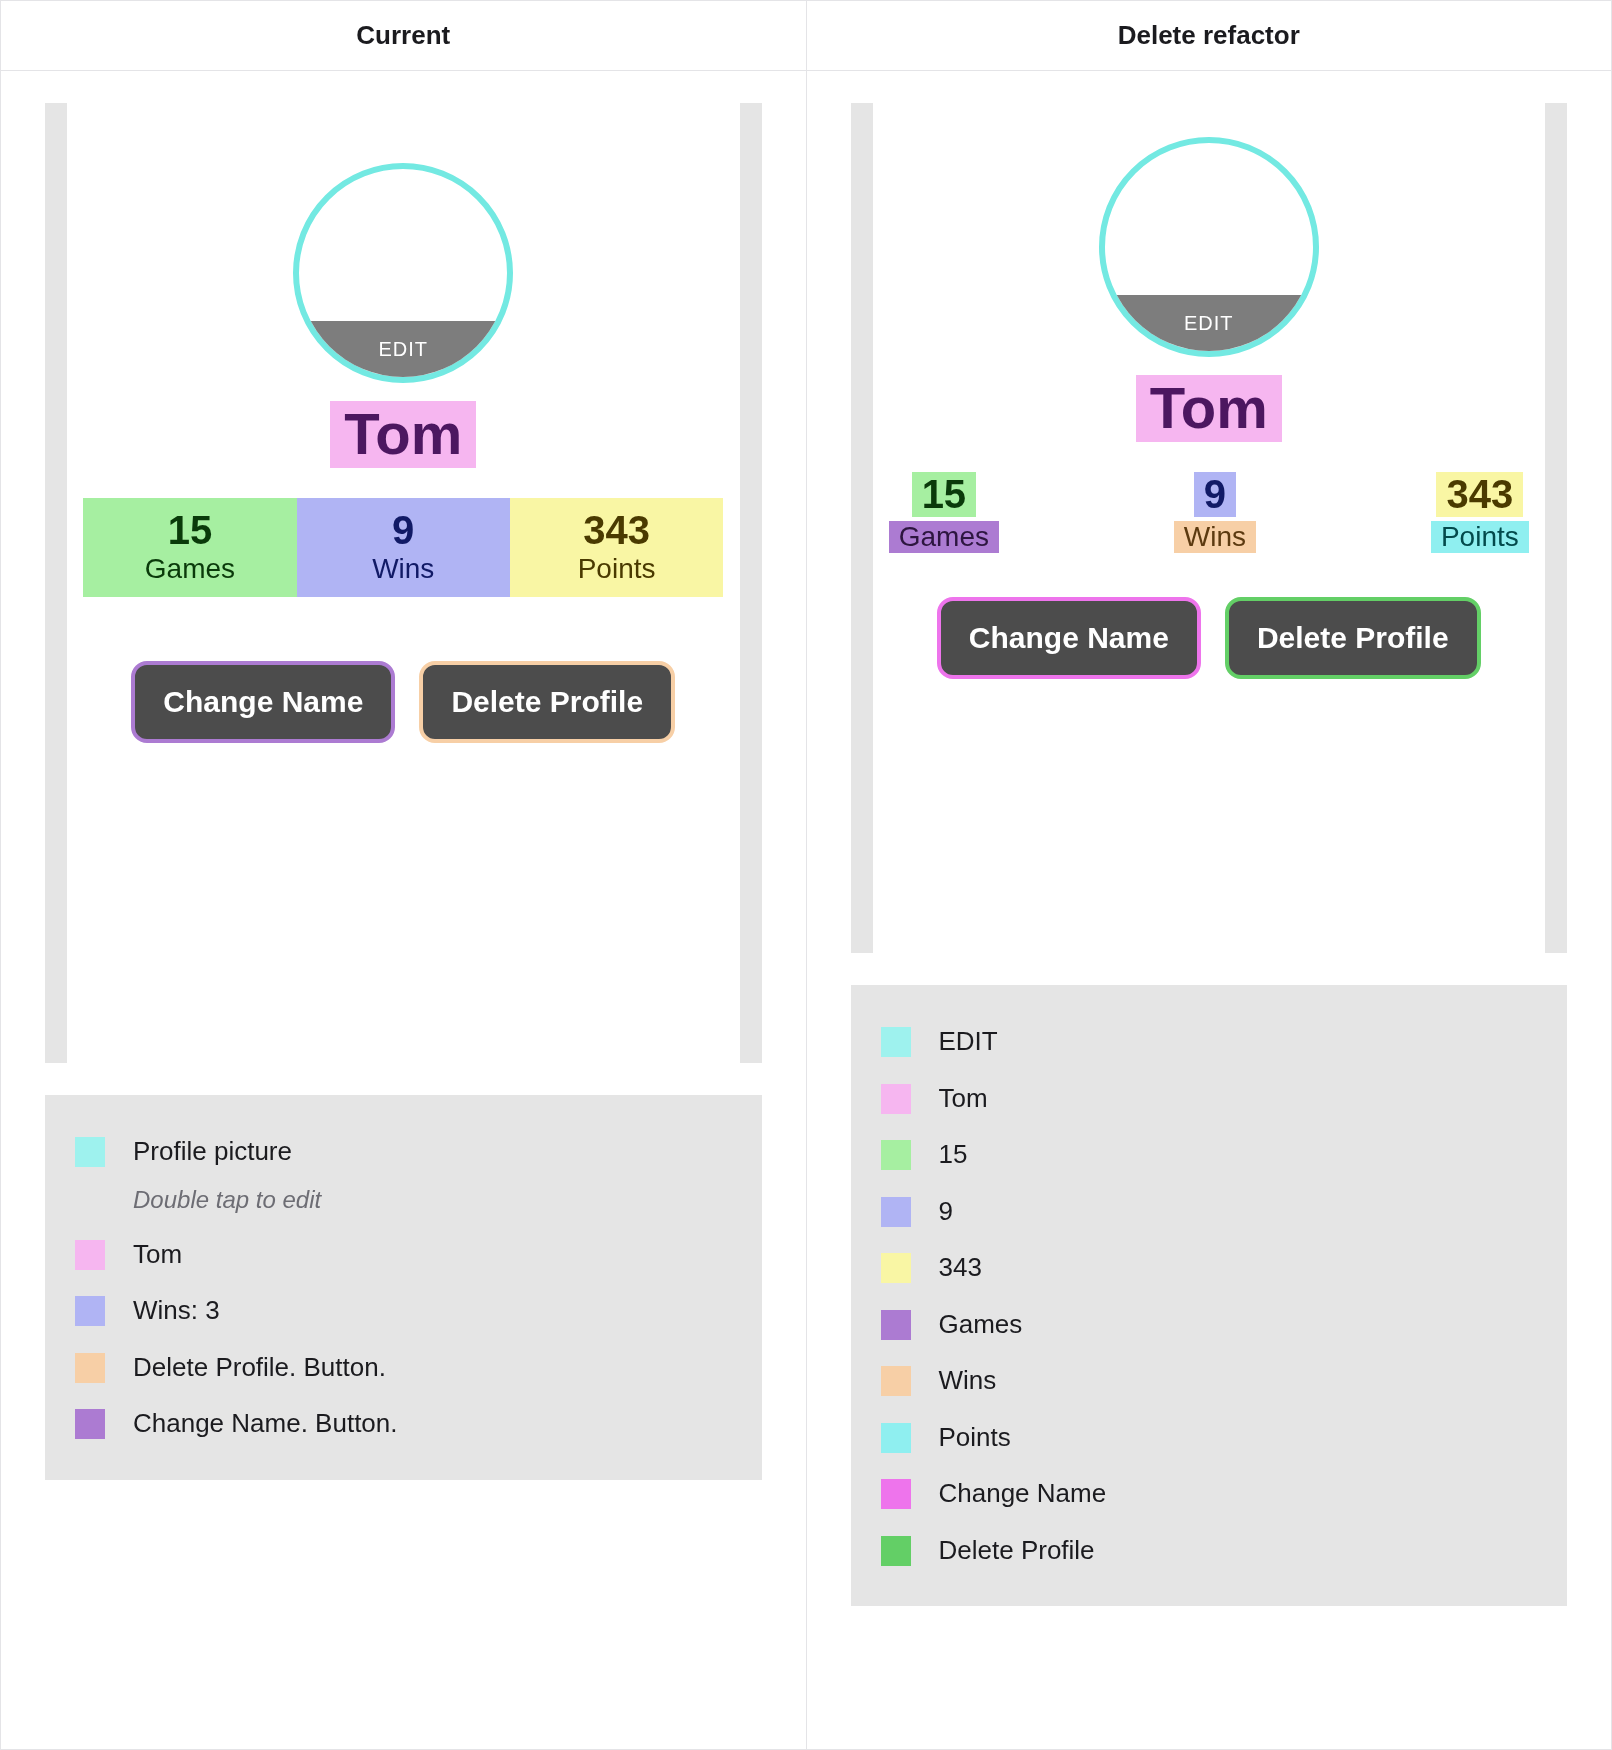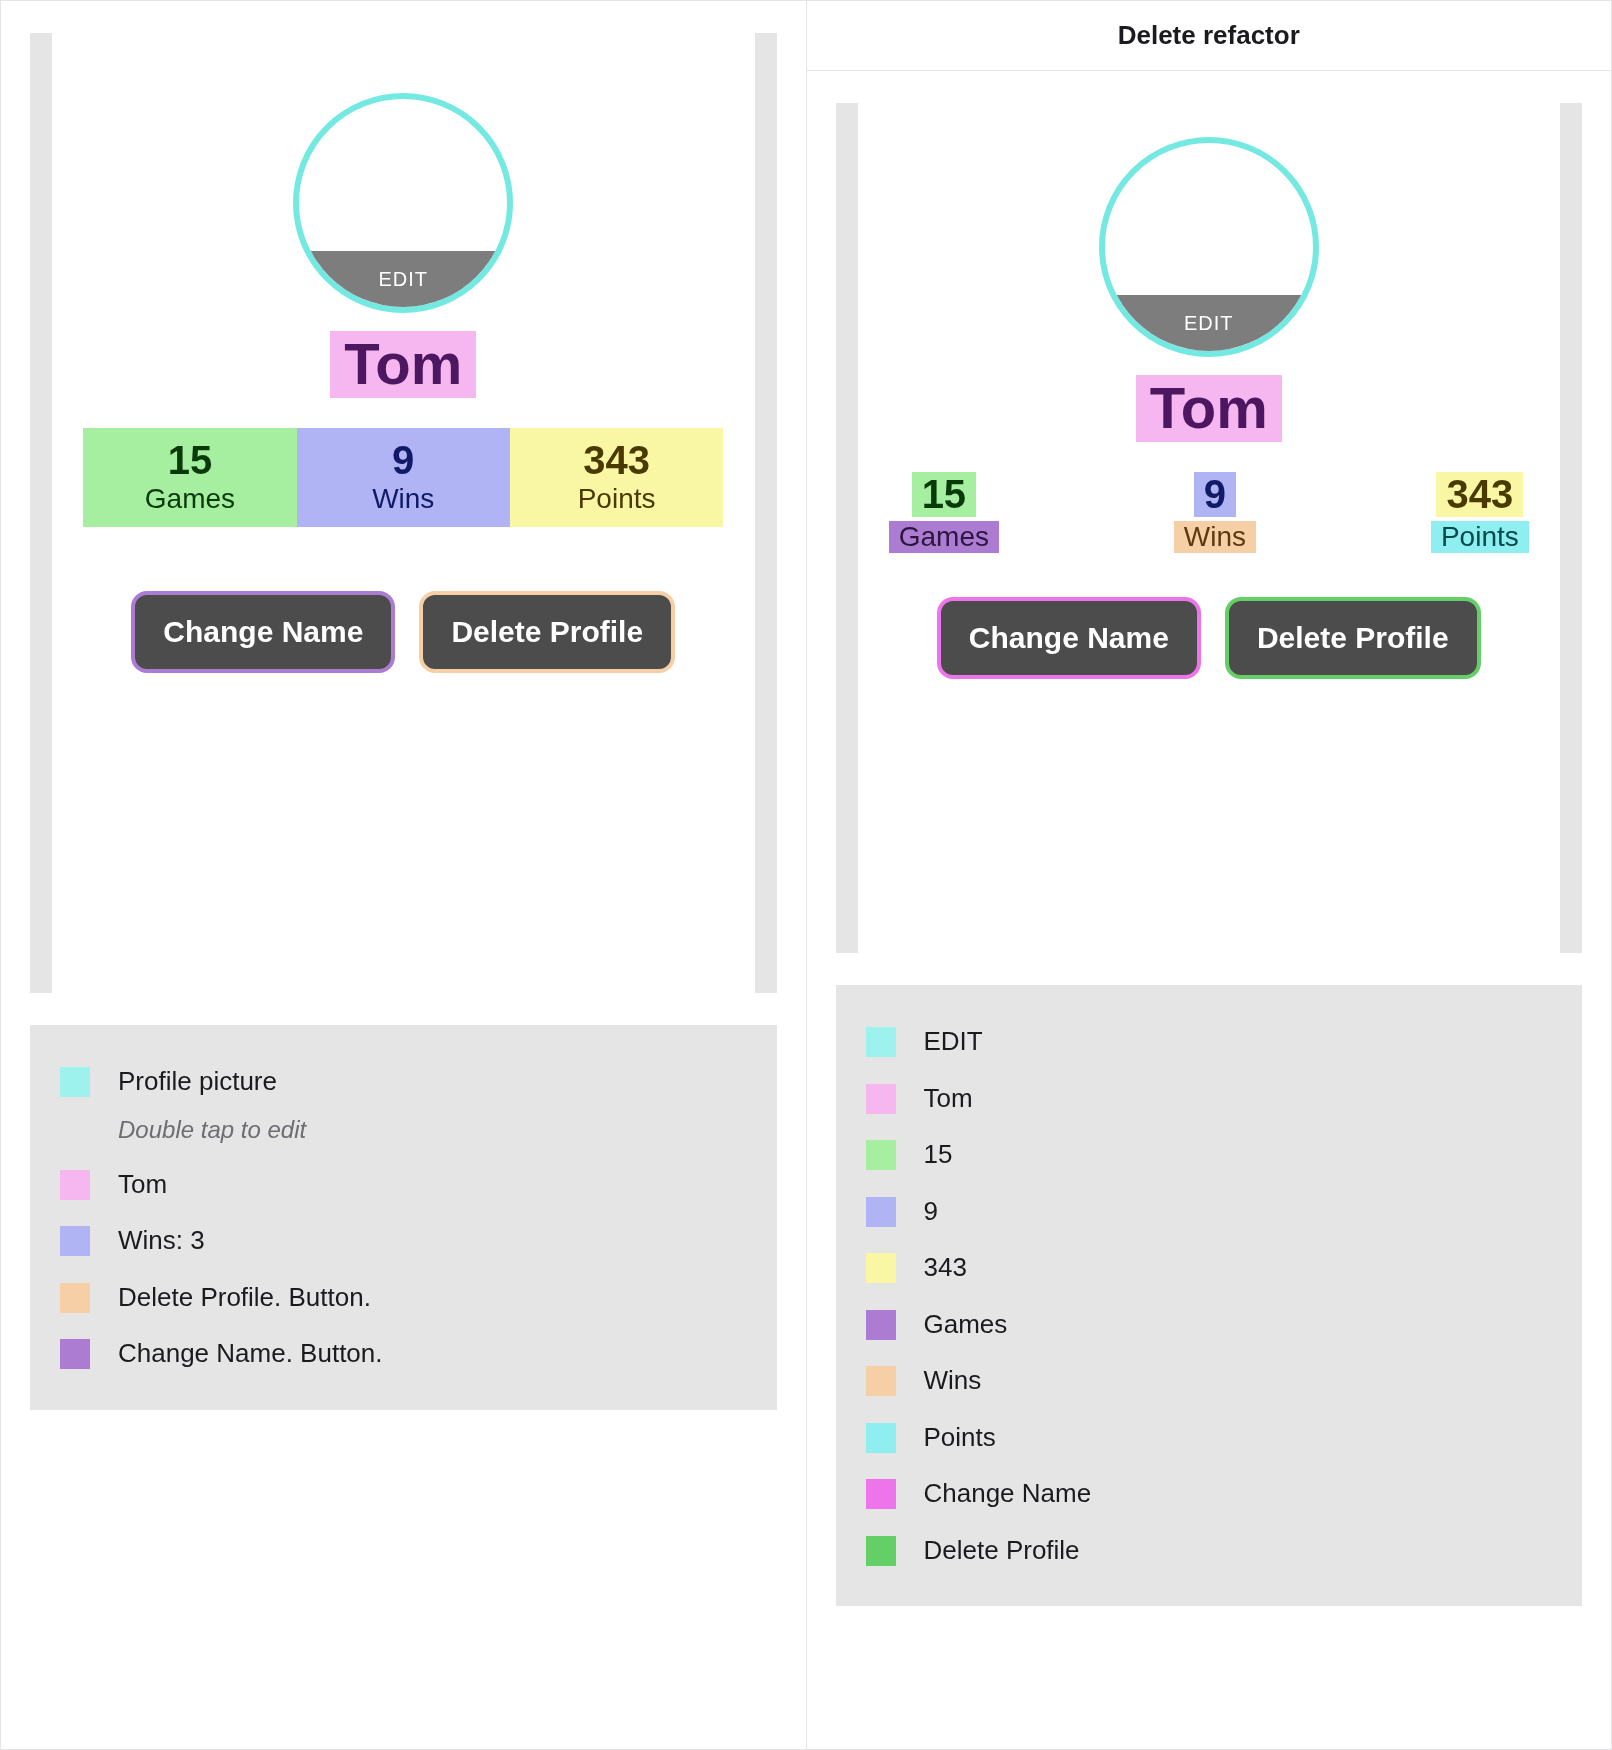--- a/index.html
+++ b/index.html
@@ -25,21 +25,21 @@
     --green2:#63cf66;
   }
   *{box-sizing:border-box;}
   html,body{margin:0;padding:0;background:#ffffff;font-family:-apple-system,BlinkMacSystemFont,"Segoe UI",Helvetica,Arial,sans-serif;color:var(--text);}
   .wrap{width:1612px;height:1750px;}
 
   .cols{display:flex;width:100%;height:100%;}
   .col{flex:1;display:flex;flex-direction:column;border:1px solid var(--border);}
   .col + .col{border-left:none;}
   .col-title{height:70px;display:flex;align-items:center;justify-content:center;font-size:26px;font-weight:700;border-bottom:1px solid var(--border);}
-  .col-body{flex:1;padding:32px 29px;overflow:hidden;}
+  .col-body{flex:1;padding:32px 44px;overflow:hidden;}
 
   
   .phone{width:100%;height:920px;background:var(--phone-bg);position:relative;padding:34px 26px 0 26px;display:flex;flex-direction:column;align-items:center;}
   .phone::before,.phone::after{content:"";position:absolute;top:0;width:22px;height:100%;background:var(--panel-gray);}
   .phone::before{left:0;}
   .phone::after{right:0;}
 
   .avatar{width:220px;height:220px;border-radius:50%;border:6px solid var(--cyan-ring);position:relative;overflow:hidden;background:#fff;}
   .avatar-edit{position:absolute;bottom:0;left:0;right:0;height:56px;background:#7d7d7d;color:#fff;display:flex;align-items:center;justify-content:center;font-size:20px;letter-spacing:1px;}
 
@@ -95,20 +95,21 @@
   .sw-magenta{background:var(--magenta);}
   .sw-green2{background:var(--green2);}
 </style>
 </head>
 <body>
 
 <div class="wrap">
   <div class="cols">
 
     <div class="col">
+      <div class="col-title">Current</div>
       <div class="col-body">
 
         <div class="phone" style="height:960px;padding-top:60px;">
           <div class="avatar">
             <div class="avatar-edit">EDIT</div>
           </div>
           <div class="name">Tom</div>
 
           <div class="stats-row">
             <div class="stat stat1">

